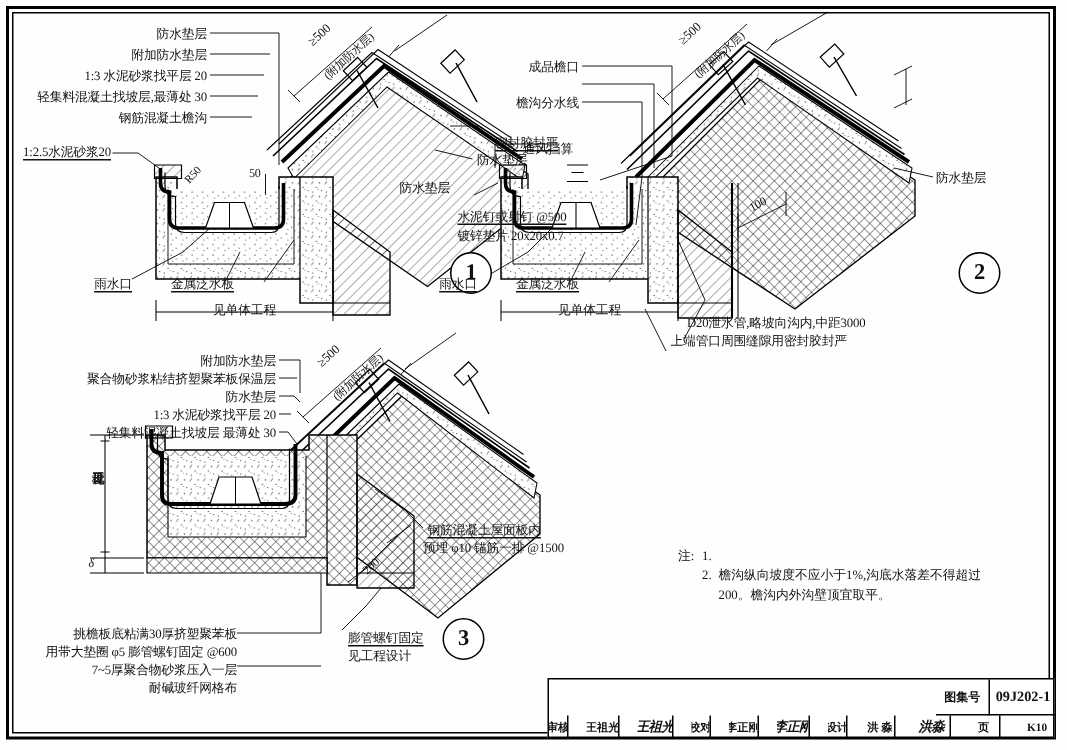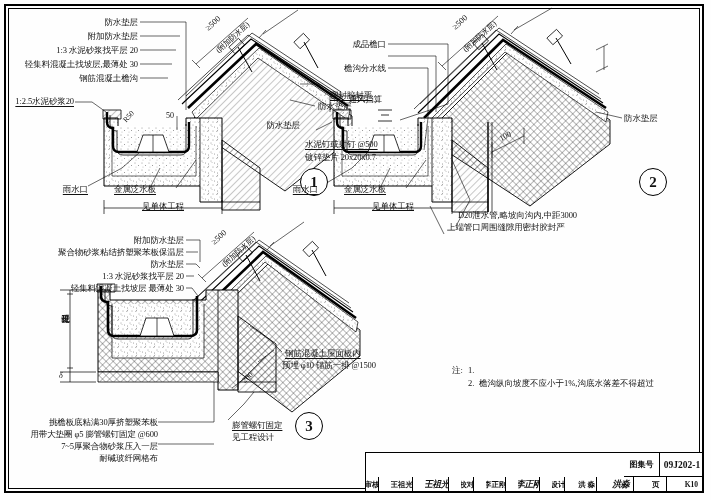--- a/index.html
+++ b/index.html
@@ -11,21 +11,21 @@
   }
   #sheet{position:relative;width:711px;height:500px;background:#fefefe;}
 
   
   .border-outer{position:absolute;left:4px;top:4px;width:700px;height:489px;border:2px solid #000;box-sizing:border-box;}
   .border-inner{position:absolute;left:8px;top:8px;width:692px;height:481px;border:1px solid #000;box-sizing:border-box;}
 
   
   .lbl{position:absolute;font-size:8.5px;line-height:10px;white-space:nowrap;letter-spacing:-0.1px;}
   .lbl.r{text-align:right;transform:translateX(-100%);}
-  .lbl.c{text-align:left;transform:translateX(-50%);text-decoration:underline;}
+  .lbl.c{text-align:left;transform:translateX(-50%);}
   .ul{text-decoration:underline;text-underline-offset:1.5px;}
   .vtext{position:absolute;font-size:8.5px;white-space:nowrap;writing-mode:vertical-rl;text-orientation:upright;letter-spacing:0px;}
 
   
   .marker{position:absolute;width:26px;height:26px;border:1.6px solid #000;border-radius:50%;
           display:flex;align-items:center;justify-content:center;font-size:15px;font-weight:700;
           font-family:"Liberation Serif",serif;background:#fff;}
 
   
   #titleblock{position:absolute;left:365px;top:452px;width:338px;height:40px;border:1.4px solid #000;box-sizing:border-box;background:#fff;}
@@ -390,20 +390,21 @@
   <div id="notes">
     <div class="nrow">
       <div class="ntag">注:</div>
       <div class="nidx">1.</div>
     </div>
     <div class="nrow">
       <div class="ntag"></div>
       <div class="nidx">2.</div>
       <div class="ntxt">檐沟纵向坡度不应小于1%,沟底水落差不得超过</div>
     </div>
+    <div class="cont">200。檐沟内外沟壁顶宜取平。</div>
   </div>
 
   <div id="titleblock">
     <div id="tb-numlbl">图集号</div>
     <div id="tb-numval">09J202-1</div>
     <div id="tb-row">
       <div class="tbc" style="width:22px;">审核</div>
       <div class="tbc" style="width:38px;">王祖光</div>
       <div class="tbc sig" style="width:40px;">王祖光</div>
       <div class="tbc" style="width:22px;">校对</div>

